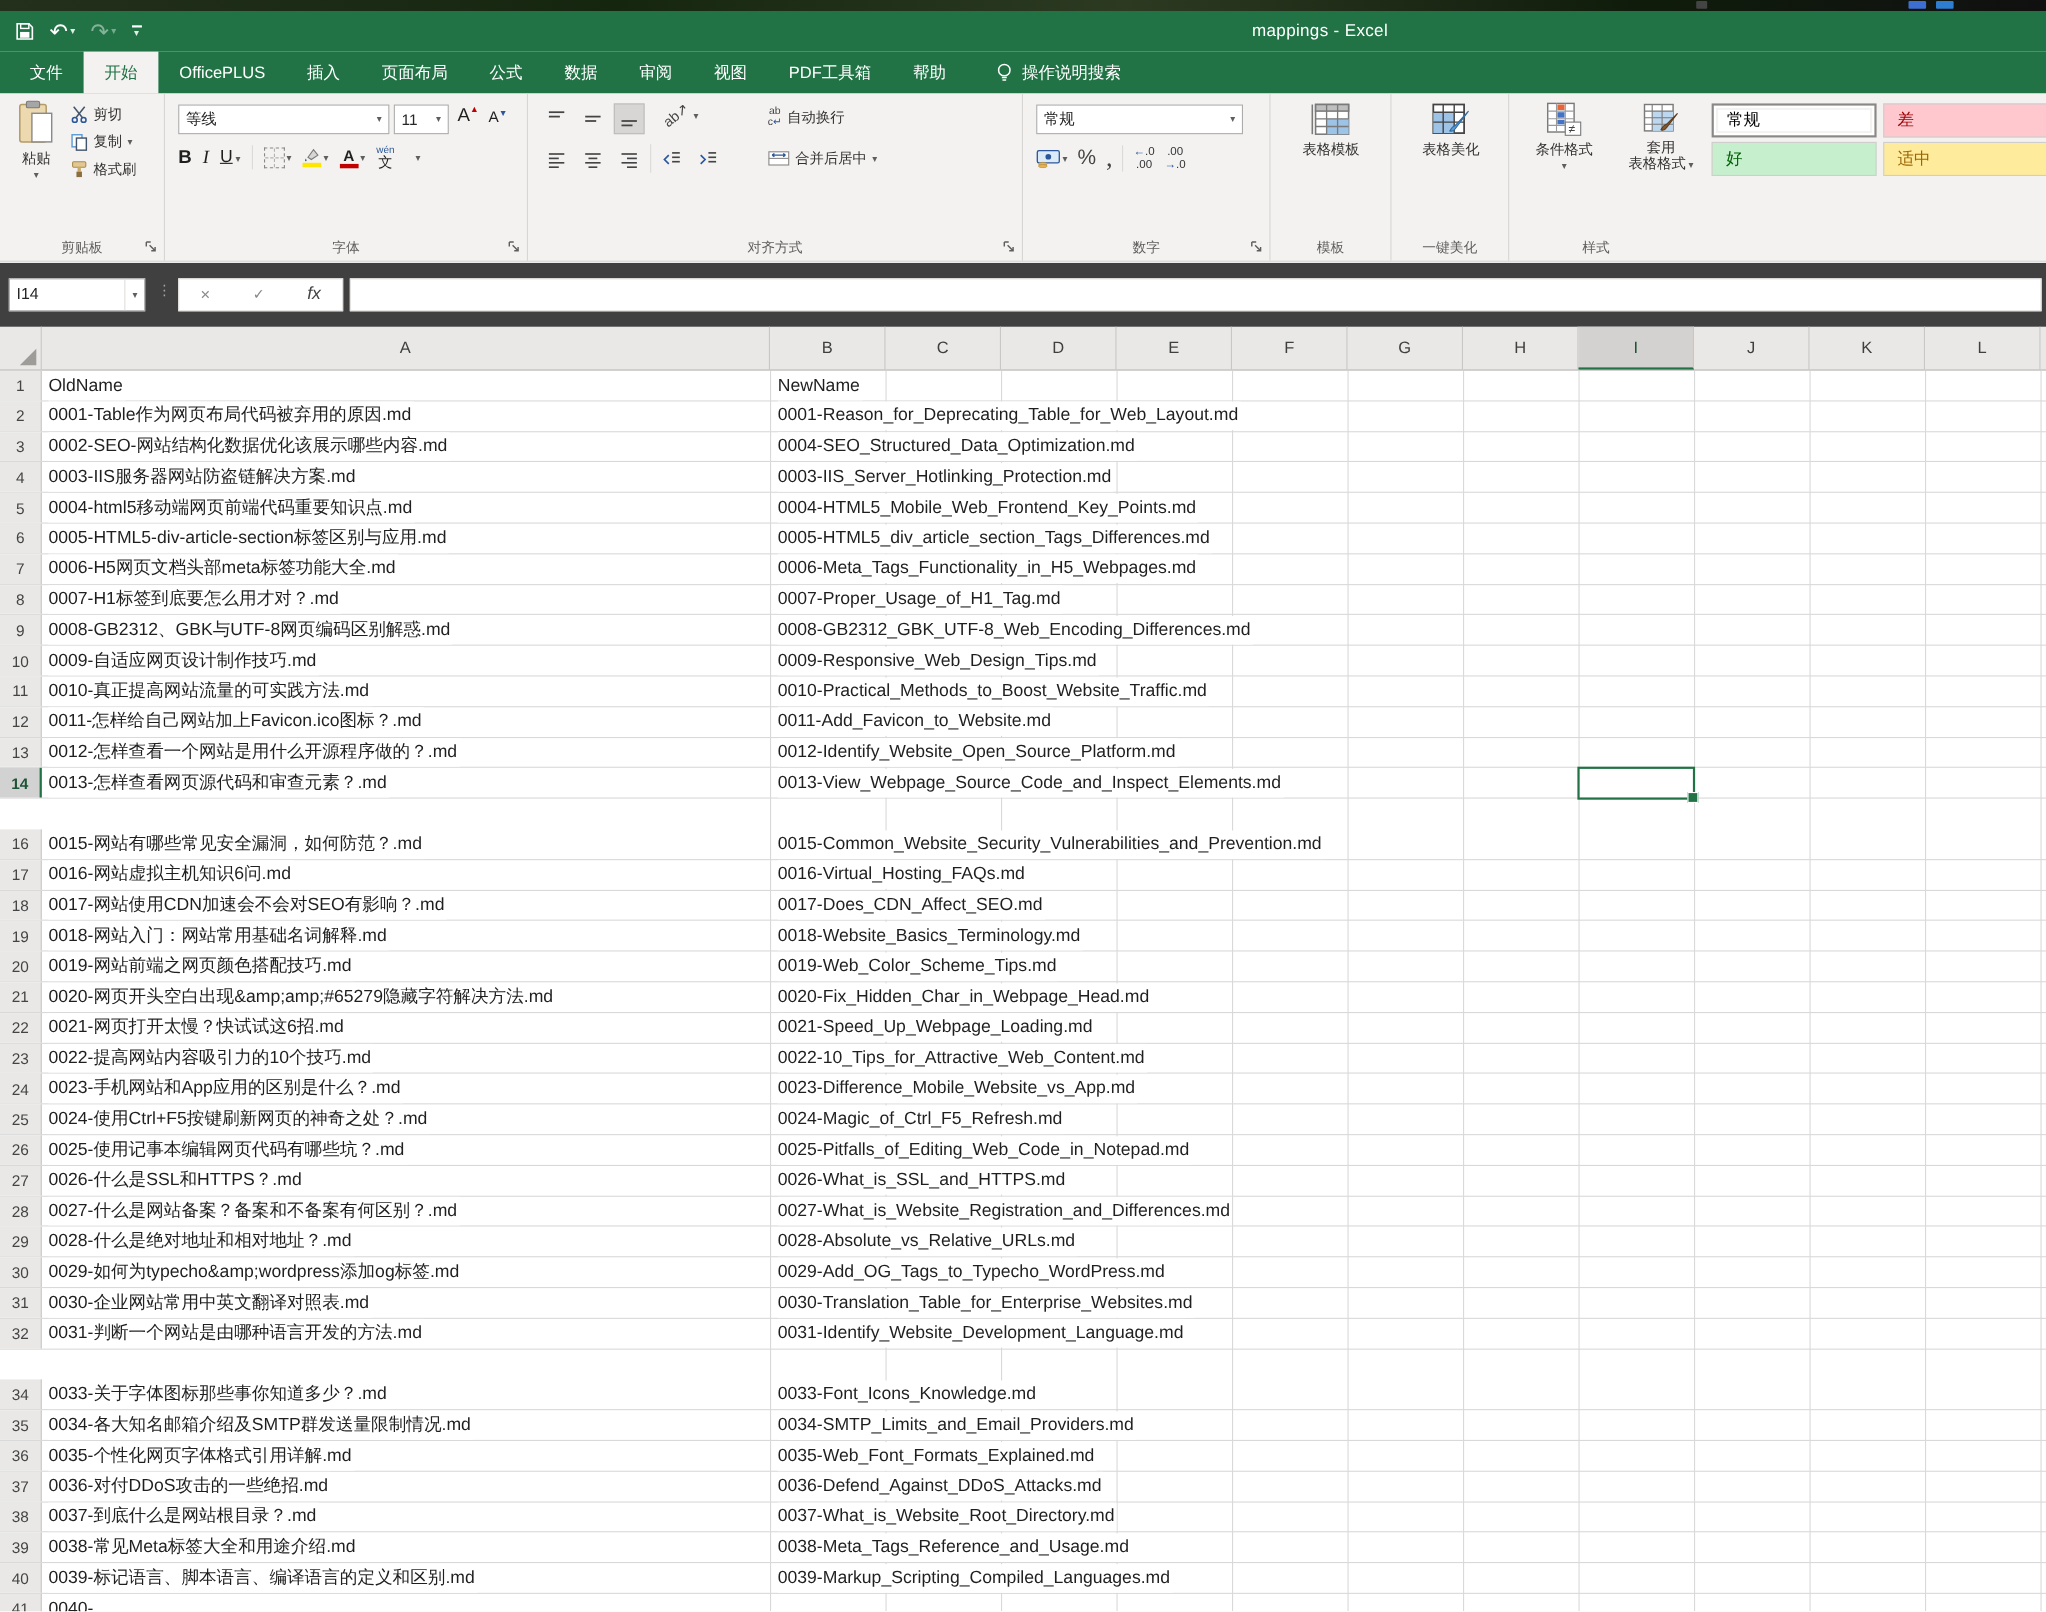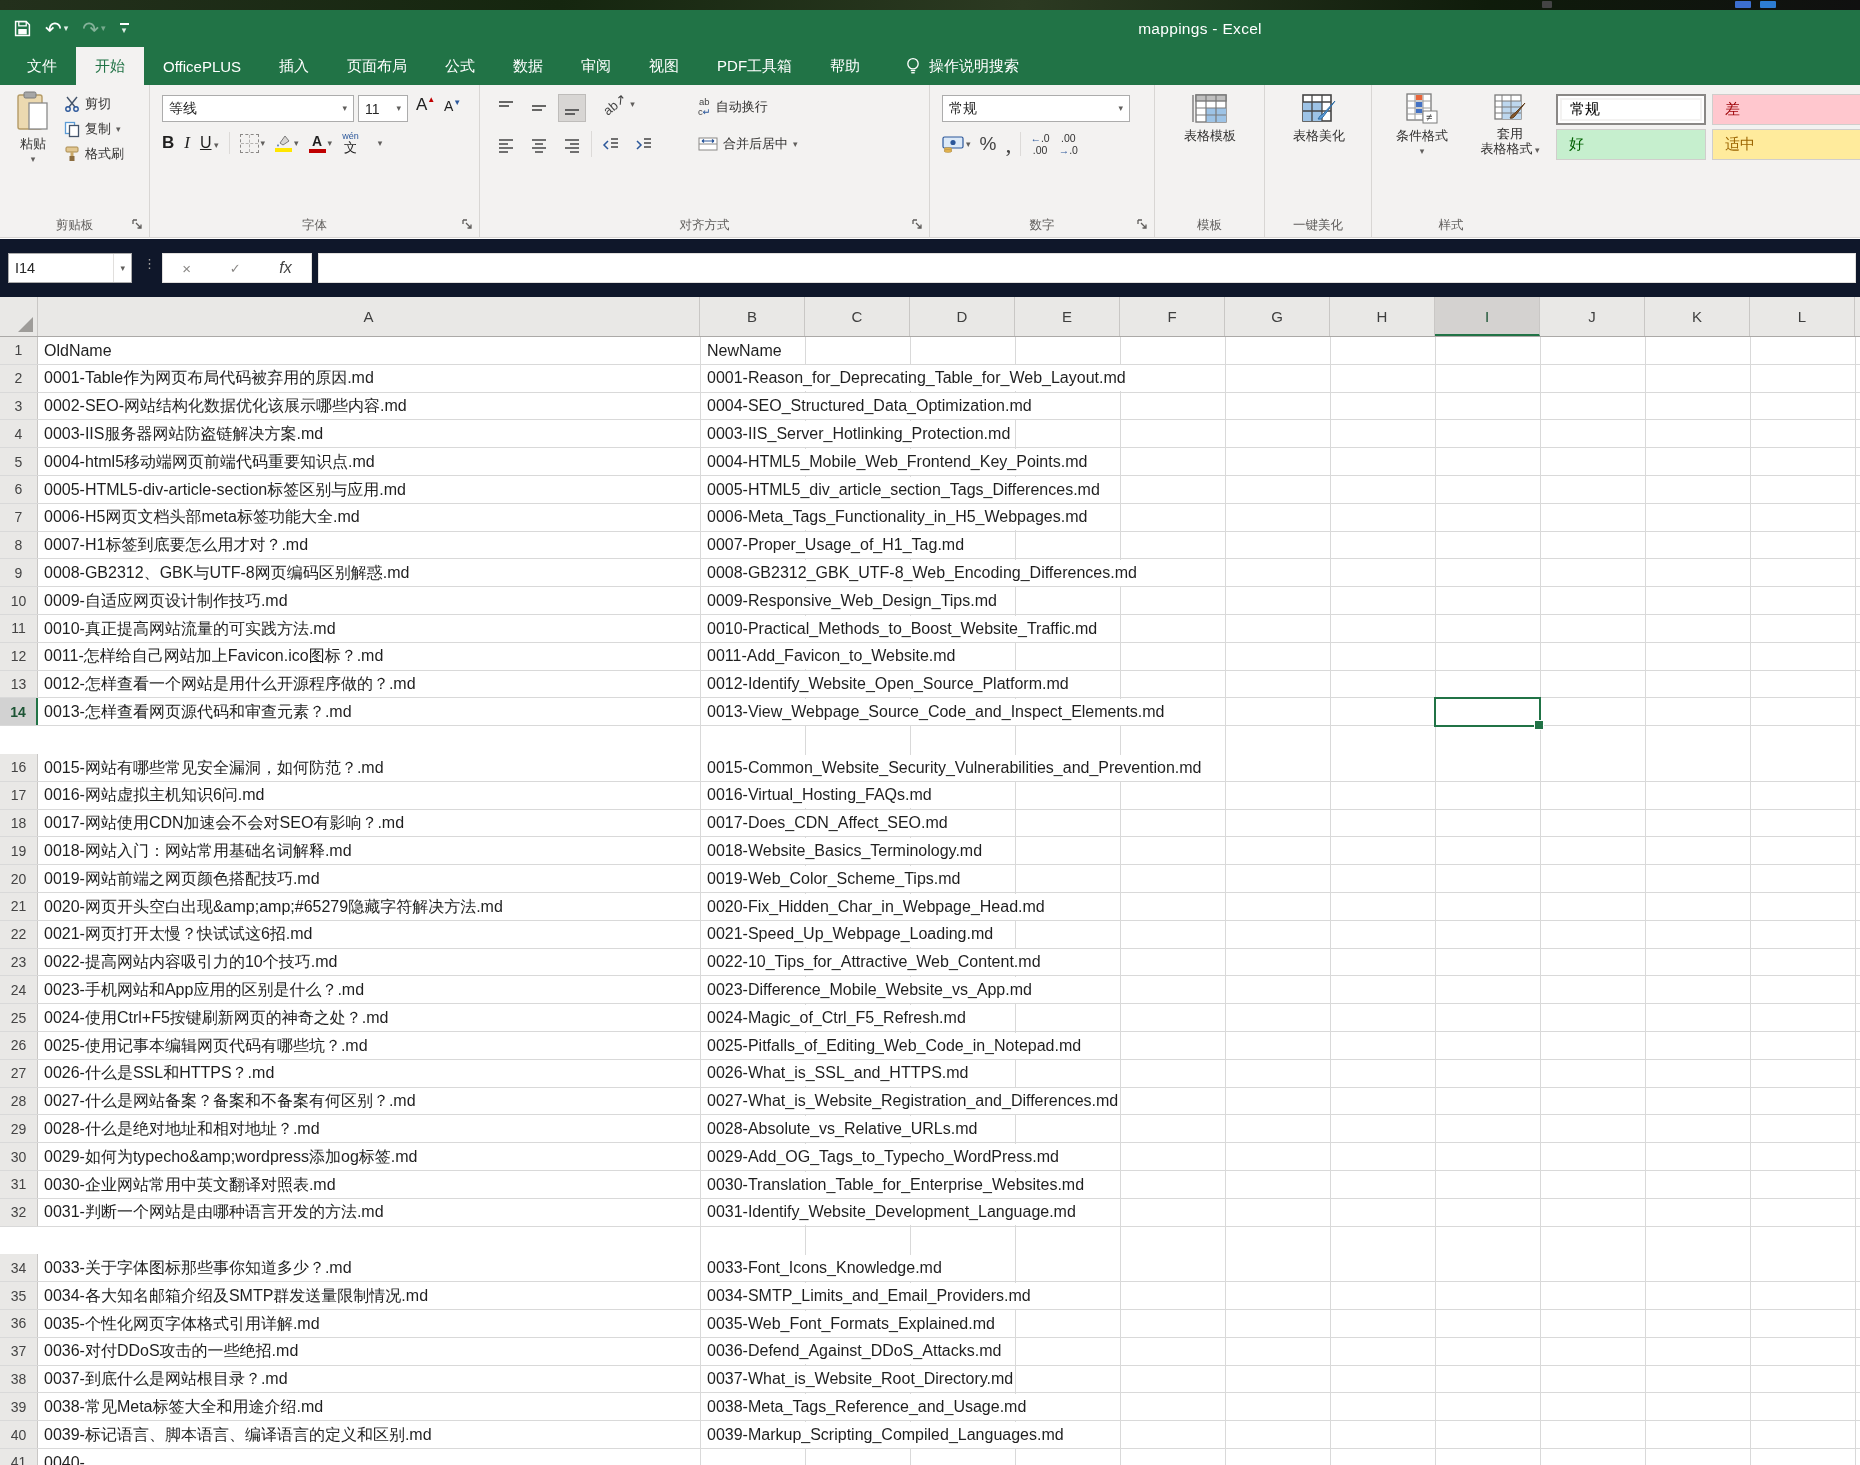--- a/index.html
+++ b/index.html
@@ -42,21 +42,21 @@
   .alicon.sel{background:#d8d6d4;border-color:#bebcba}
   .colorbar{display:block;width:17px;height:4px;margin-top:1px}
   .stack{display:flex;flex-direction:column;align-items:center;line-height:1}
   .decbtn{font-size:10.5px;color:#333;line-height:1.15;text-align:center}
   .decbtn b{color:#2b579a;font-weight:normal}
   .chip{position:absolute;width:150px;height:31px;box-sizing:border-box;display:flex;align-items:center;
         padding-left:12px;font-size:15px;border:1px solid #d0cecc}
   .chip.selchip{border:2px solid #8a8886;outline:2px solid #f3f2f1;outline-offset:-6px}
 
   
-  #fbar{left:0;top:239px;width:1860px;height:69px;background:#0f172a;border-bottom:1px solid #d4d2cf;box-sizing:border-box}
+  #fbar{left:0;top:239px;width:1860px;height:69px;background:#404040;border-bottom:1px solid #d4d2cf;box-sizing:border-box}
   #namebox{left:8px;top:14px;width:124px;height:30px}
   #namebox .nbtext{font-size:14.5px;color:#262626}
   #fxbox{left:162px;top:14px;width:150px;height:30px;background:#fff;border:1px solid #e1dfdd;box-sizing:border-box;
          display:flex;align-items:center;justify-content:space-around;color:#8a8886}
   #finput{left:318px;top:14px;width:1538px;height:30px;background:#fff;border:1px solid #e1dfdd;box-sizing:border-box;
           font-size:14px;display:flex;align-items:center;padding:0 8px;color:#262626}
   .dots{position:absolute;left:143px;top:18px;color:#a6a4a2;font-size:13px;line-height:1.1;letter-spacing:0}
 
   
   #sheet{left:0;top:297px;width:1860px;height:1168px}

